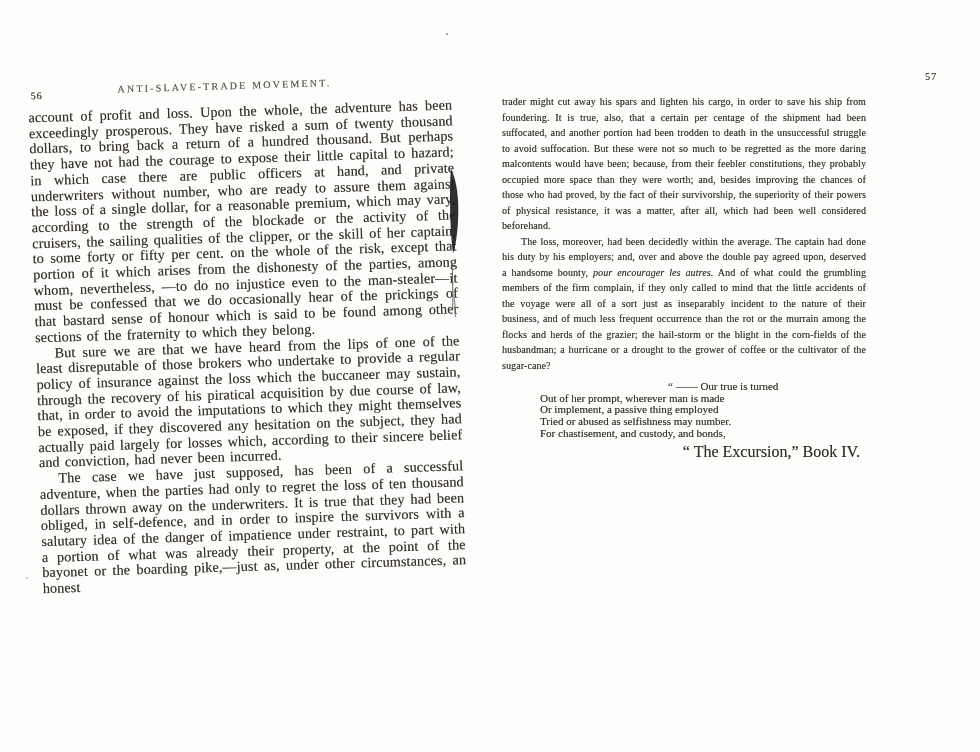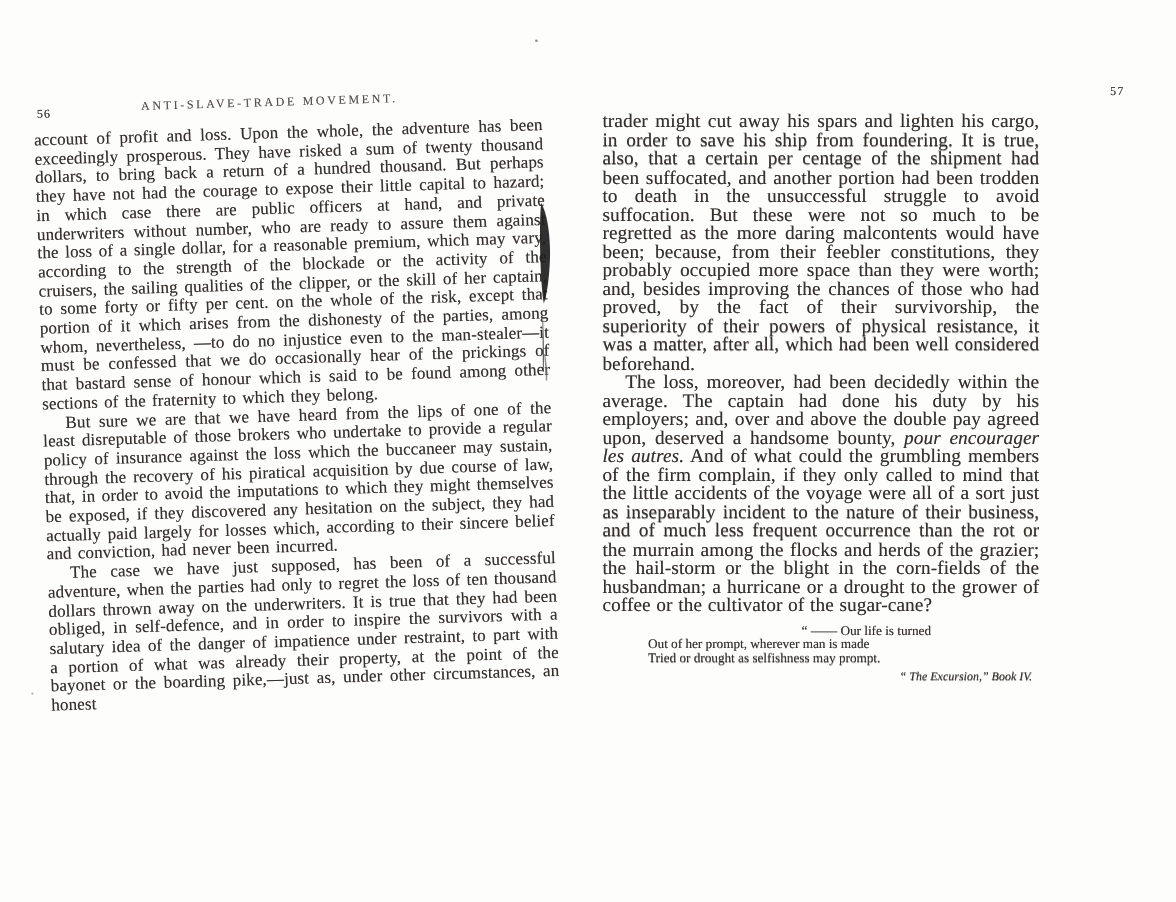--- a/index.html
+++ b/index.html
@@ -55,21 +55,21 @@
   .left-body {
     margin-top: 9px;
     font-size: 14.2px;
     line-height: 15.7px;
     word-spacing: 1.5px;
     letter-spacing: 0.1px;
   }
   .right-body {
     width: 364px;
     margin-top: 9px;
-    font-size: 16px;
+    font-size: 10px;
     line-height: 15.5px;
     word-spacing: 0.6px;
     letter-spacing: 0.1px;
   }
   p.para { margin: 0; }
   p.para.indent { text-indent: 19px; }
 
   .poem {
     margin: 8px 0 0 38px;
     width: 330px;
@@ -77,22 +77,21 @@
     line-height: 11.7px;
     white-space: nowrap;
   }
   .poem-line.first { padding-left: 128px; }
   .attribution {
     width: 364px;
     box-sizing: border-box;
     margin-top: 3px;
     padding-right: 6px;
     text-align: right;
-    font-style: italic;
-    font-size: 10px;
+    font-size: 16px;
   }
   i { font-style: italic; }
 
   .artifacts {
     position: absolute;
     left: 0;
     top: 0;
     pointer-events: none;
   }
 </style>
@@ -115,23 +114,25 @@
 
   <div class="page right">
     <div class="header-row">
       <span class="pagenum num-right">57</span>
     </div>
     <div class="body-text right-body">
         <p class="para"><span>trader might cut away his spars and lighten his cargo, in order to save his ship from foundering.  It is true, also, that a certain per centage of the shipment had been suffocated, and another portion had been trodden to death in the unsuccessful struggle to avoid suffocation.  But these were not so much to be regretted as the more daring malcontents would have been; because, from their feebler constitutions, they probably occupied more space than they were worth; and, besides improving the chances of those who had proved, by the fact of their survivorship, the superiority of their powers of physical resistance, it was a matter, after all, which had been well considered beforehand.</span></p>
         <p class="para indent"><span>The loss, moreover, had been decidedly within the average. The captain had done his duty by his employers; and, over and above the double pay agreed upon, deserved a handsome bounty, </span><i>pour encourager les autres.</i><span>  And of what could the grumbling members of the firm complain, if they only called to mind that the little accidents of the voyage were all of a sort just as inseparably incident to the nature of their business, and of much less frequent occurrence than the rot or the murrain among the flocks and herds of the grazier; the hail-storm or the blight in the corn-fields of the husbandman; a hurricane or a drought to the grower of coffee or the cultivator of the sugar-cane?</span></p>
       </div>
     <div class="poem">
-        <div class="poem-line first">“ —— Our life is turned</div>
+        <div class="poem-line first">“ —— Our true is turned</div>
         <div class="poem-line">Out of her prompt, wherever man is made</div>
-        <div class="poem-line">Tried or drought as selfishness may prompt.</div>
+        <div class="poem-line">Or implement, a passive thing employed</div>
+        <div class="poem-line">Tried or abused as selfishness may number.</div>
+        <div class="poem-line">For chastisement, and custody, and bonds,</div>
       </div>
     <div class="attribution">“ The Excursion,” Book IV.</div>
   </div>
 
   <svg class="artifacts" width="980" height="752" viewBox="0 0 980 752">
 
     <path d="M451,169 C456.5,179 459.5,200 458,222 C457,238 455,248 453.2,253 C451.2,243 449.8,214 450,192 C450.1,183 450.4,174 451,169 Z" fill="#1e1e1e" opacity="0.92"></path>
 
     <path d="M452.6,266 C453.2,280 453.6,294 453.2,310 L452.3,310 C452.5,294 452,280 451.9,266 Z" fill="#4a4a4a" opacity="0.85"></path>
     <path d="M454.2,295 C455.4,302 456.4,309 456,317 L454.9,317 C455,309 453.9,302 453.5,295 Z" fill="#6b6b6b" opacity="0.8"></path>

